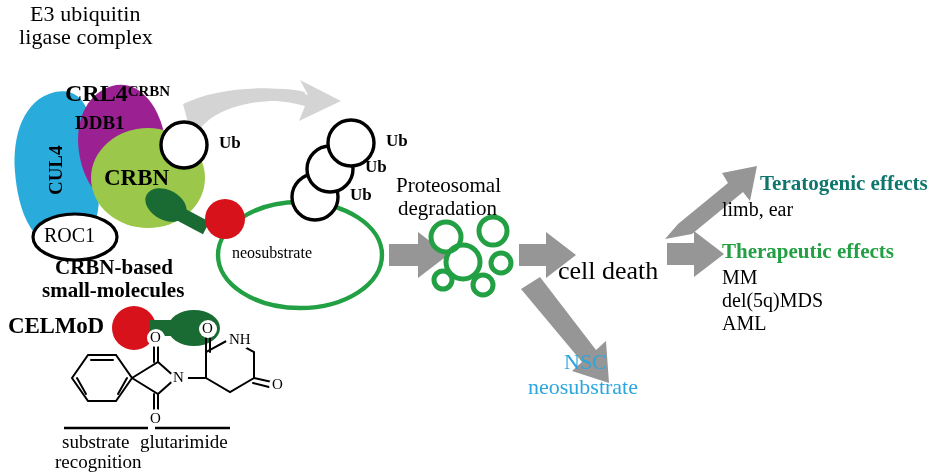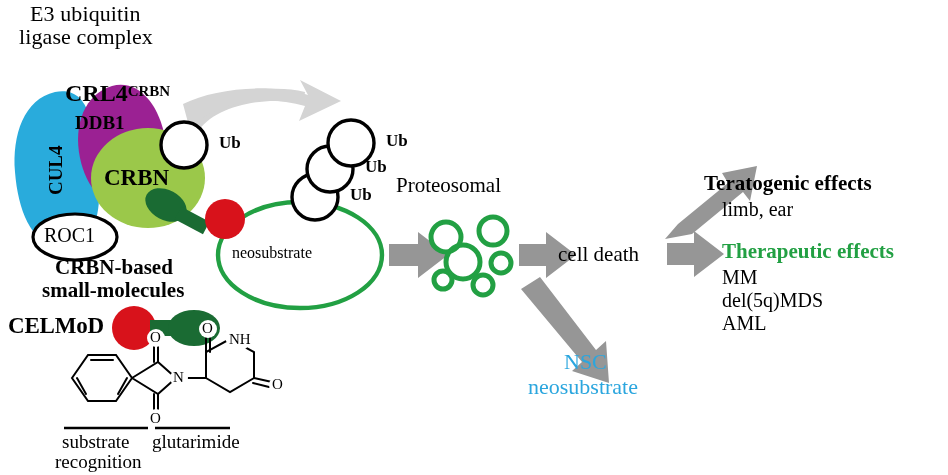--- a/index.html
+++ b/index.html
@@ -75,22 +75,23 @@
   .t-neosub {
     font-size: 16px;
     font-weight: 400;
   }
   .t-proteo {
     font-size: 21px;
     font-weight: 400;
     text-align: center;
   }
   .t-celldeath {
-    font-size: 21px;
-    font-weight: 400;
+    font-size: 26px;
+    font-weight: 400;
+    margin-top: 14px;
   }
   .t-nsc {
     font-size: 22px;
     font-weight: 400;
     color: #2BA6DE;
     text-align: center;
   }
   .t-eff-head {
     font-size: 21px;
     font-weight: bold;
@@ -235,38 +236,39 @@
   <div class="txt t-ub" style="left:338px; top:132px;">Ub</div>
 
   <div class="txt t-bold-label" style="left:55px; top:256px;">CRBN-based</div>
   <div class="txt t-bold-label" style="left:42px; top:279px;">small-molecules</div>
 
   <div class="txt t-celmod" style="left:8px; top:314px;">CELMoD</div>
 
   <div class="txt t-neosub" style="left:232px; top:244px;">neosubstrate</div>
 
   <div class="txt t-proteo" style="left:396px; top:174px;">Proteosomal</div>
+  <div class="txt t-proteo" style="left:398px; top:197px;">degradation</div>
 
   <div class="txt t-celldeath" style="left:558px; top:243px;">cell death</div>
 
   <div class="txt t-nsc" style="left:564px; top:350px;">NSC</div>
   <div class="txt t-nsc" style="left:528px; top:375px;">neosubstrate</div>
 
-  <div class="txt t-eff-head" style="left:704px; top:172px; color:#000000;">Teratogenic effects</div>
+  <div class="txt t-eff-head" style="left:760px; top:172px; color:#0f766e;">Teratogenic effects</div>
   <div class="txt t-eff-sub" style="left:722px; top:199px;">limb, ear</div>
 
   <div class="txt t-eff-head" style="left:722px; top:240px; color:#22A043;">Therapeutic effects</div>
   <div class="txt t-eff-sub" style="left:722px; top:267px;">MM</div>
   <div class="txt t-eff-sub" style="left:722px; top:290px;">del(5q)MDS</div>
   <div class="txt t-eff-sub" style="left:722px; top:313px;">AML</div>
 
   <div class="txt t-chem" style="left:150px; top:329px;">O</div>
   <div class="txt t-chem" style="left:150px; top:410px;">O</div>
   <div class="txt t-chem" style="left:173px; top:369px;">N</div>
   <div class="txt t-chem" style="left:202px; top:320px;">O</div>
   <div class="txt t-chem" style="left:229px; top:331px;">NH</div>
   <div class="txt t-chem" style="left:272px; top:376px;">O</div>
 
   <div class="txt t-foot" style="left:62px; top:432px;">substrate</div>
   <div class="txt t-foot" style="left:55px; top:452px;">recognition</div>
-  <div class="txt t-foot" style="left:152px; top:432px;">glutarimide</div>
+  <div class="txt t-foot" style="left:140px; top:432px;">glutarimide</div>
 
 </div>
 
 </body></html>

